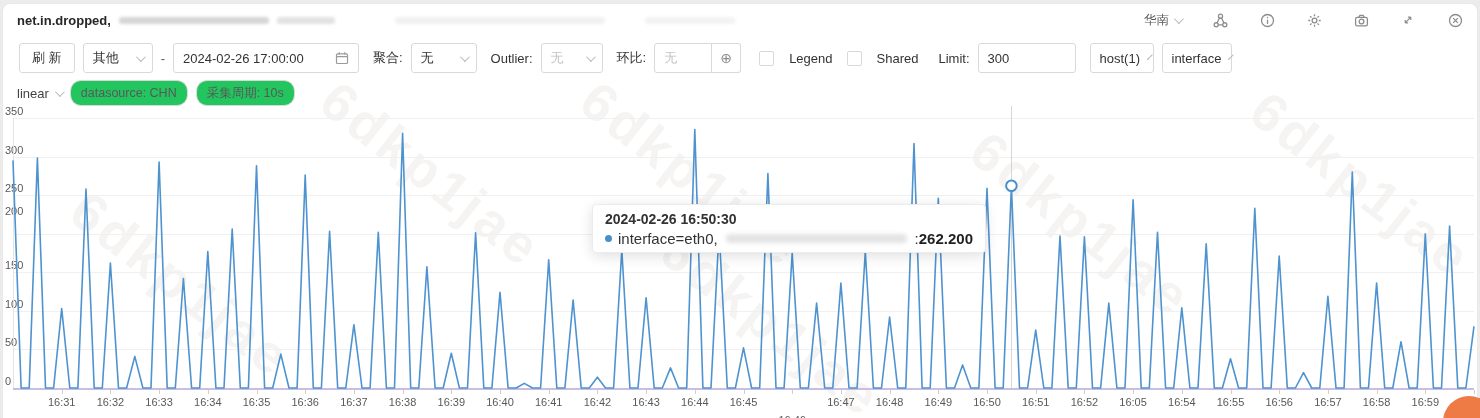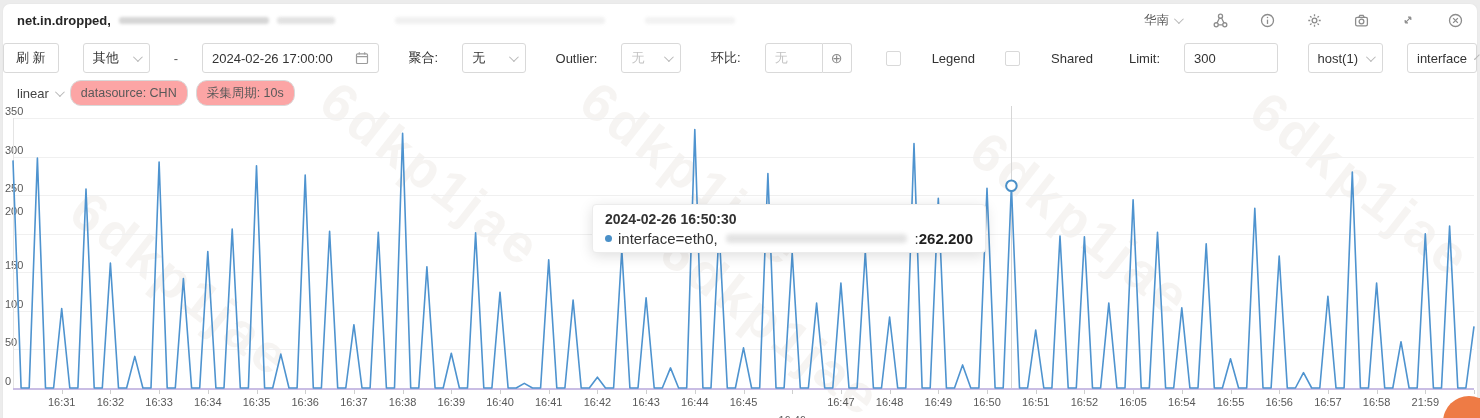--- a/index.html
+++ b/index.html
@@ -24,21 +24,21 @@
   .region { font-size:12.5px; color:#595959; display:flex; align-items:center; gap:5px; cursor:pointer; }
   .icon-btn { width:16px; height:16px; display:flex; align-items:center; justify-content:center; cursor:pointer; }
   .icon-btn svg { stroke:#8c8c8c; fill:none; stroke-width:1.2; }
   .caret {
     width:7px; height:7px; border-right:1.4px solid #b8b8b8; border-bottom:1.4px solid #b8b8b8;
     transform:rotate(45deg) translateY(-2px); display:inline-block;
   }
   
   .toolbar {
     position:absolute; left:0; top:38px; width:100%; height:32px;
-    display:flex; align-items:center; padding:0 0; gap:24px; white-space:nowrap;
+    display:flex; align-items:center; padding:0 16px; gap:8px; white-space:nowrap;
   }
   .btn, .select, .text-input, .date-input {
     height:30px; border:1px solid #d9d9d9; border-radius:3px; background:#fff;
     display:flex; align-items:center; font-size:13px; color:#333;
   }
   .btn { padding:0 12px; cursor:pointer; justify-content:center; }
   .select { padding:0 9px; cursor:pointer; justify-content:space-between; }
   .select .caret { margin-left:8px; }
   .date-input { padding:0 9px; justify-content:space-between; }
   .text-input { padding:0 9px; }
@@ -48,21 +48,21 @@
   .chklbl { font-size:13px; color:#333; margin-left:7px; margin-right:6px; }
   .addon {
     height:30px; width:29px; border:1px solid #d9d9d9; border-left:none; border-radius:0 3px 3px 0;
     display:flex; align-items:center; justify-content:center; color:#8c8c8c; font-size:14px; background:#fff; cursor:pointer;
   }
   .dash { color:#595959; font-size:13px; }
   
   .subbar { position:absolute; left:0; top:76px; width:100%; height:26px; display:flex; align-items:center; padding:0 14px; gap:8px; }
   .linear-select { font-size:13px; color:#434343; display:flex; align-items:center; gap:6px; cursor:pointer; }
   .tag {
-    height:22px; border:1px solid #d9d9d9; border-radius:11px; background:#fca5a5;
+    height:22px; border:1px solid #d9d9d9; border-radius:11px; background:#22c55e;
     font-size:12.5px; color:#595959; display:flex; align-items:center; padding:12px 10px;
   }
   
   #chart { position:absolute; left:0; top:103px; width:1480px; height:315px; }
   .gridline { position:absolute; height:1px; background:#f0f0f0; }
   .ylabel { position:absolute; font-size:11px; color:#595959; }
   .xlabel { position:absolute; font-size:11px; color:#595959; transform:translateX(-50%); }
   .xtick { position:absolute; width:1px; height:4px; background:#cfcfcf; }
   .axis-left { position:absolute; width:1px; background:#e4e4e4; }
   .axis-bottom { position:absolute; height:2px; background:#c9bde4; }
@@ -188,21 +188,21 @@
     <span class="chklbl">Legend</span>
 
     <span class="chkbox"></span>
     <span class="chklbl">Shared</span>
 
     <span class="lbl">Limit:</span>
     <div class="text-input" style="width:98px">
       <span>300</span>
     </div>
 
-    <div class="select" style="width:76px;margin-left:6px">
+    <div class="select" style="width:64px;margin-left:6px">
       <span>host(1)</span>
       <span class="caret"></span>
     </div>
 
     <div class="select" style="width:70px">
       <span>interface</span>
       <span class="caret"></span>
     </div>
   </div>
 
@@ -291,21 +291,21 @@
     <div class="xlabel" style="left: 1181.8px; top: 293px;">16:54</div>
     <div class="xtick" style="left: 1230.5px; top: 287px;"></div>
     <div class="xlabel" style="left: 1230.5px; top: 293px;">16:55</div>
     <div class="xtick" style="left: 1279.2px; top: 287px;"></div>
     <div class="xlabel" style="left: 1279.2px; top: 293px;">16:56</div>
     <div class="xtick" style="left: 1327.9px; top: 287px;"></div>
     <div class="xlabel" style="left: 1327.9px; top: 293px;">16:57</div>
     <div class="xtick" style="left: 1376.6px; top: 287px;"></div>
     <div class="xlabel" style="left: 1376.6px; top: 293px;">16:58</div>
     <div class="xtick" style="left: 1425.3px; top: 287px;"></div>
-    <div class="xlabel" style="left: 1425.3px; top: 293px;">21:59</div>
+    <div class="xlabel" style="left: 1425.3px; top: 293px;">16:59</div>
     <div class="xtick" style="left: 1474px; top: 287px;"></div>
     <div class="xlabel" style="left: 1474px; top: 293px;">17:00</div>
     <div class="crosshair" style="left: 1011.4px; top: 3px; height: 282px;"></div>
     <svg class="plot" width="1480" height="315">
       <polyline points="13.0,57.4 21.1,285.0 29.2,285.0 37.4,55.1 45.5,285.0 53.6,285.0 61.7,205.5 69.8,285.0 77.9,285.0 86.0,86.0 94.2,285.0 102.3,285.0 110.4,160.0 118.5,285.0 126.6,285.0 134.8,253.4 142.9,285.0 151.0,285.0 159.1,59.0 167.2,285.0 175.3,285.0 183.4,175.5 191.6,285.0 199.7,285.0 207.8,148.5 215.9,285.0 224.0,285.0 232.2,126.1 240.3,285.0 248.4,285.0 256.5,62.8 264.6,285.0 272.7,285.0 280.8,251.1 289.0,285.0 297.1,285.0 305.2,72.1 313.3,285.0 321.4,285.0 329.6,128.4 337.7,285.0 345.8,285.0 353.9,221.7 362.0,285.0 370.1,285.0 378.3,129.2 386.4,285.0 394.5,285.0 402.6,30.4 410.7,285.0 418.8,285.0 426.9,163.9 435.1,285.0 443.2,285.0 451.3,250.3 459.4,285.0 467.5,285.0 475.6,129.9 483.8,285.0 491.9,285.0 500.0,189.3 508.1,285.0 516.2,285.0 524.3,280.4 532.5,285.0 540.6,285.0 548.7,156.9 556.8,285.0 564.9,285.0 573.1,197.1 581.2,285.0 589.3,285.0 597.4,274.2 605.5,285.0 613.6,285.0 621.8,146.9 629.9,285.0 638.0,285.0 646.1,194.7 654.2,285.0 662.3,285.0 670.5,264.9 678.6,285.0 686.7,285.0 694.8,26.6 702.9,285.0 711.0,285.0 719.1,126.9 727.3,285.0 735.4,285.0 743.5,244.9 751.6,285.0 759.7,285.0 767.9,70.5 776.0,285.0 784.1,285.0 792.2,150.0 800.3,285.0 808.4,285.0 816.6,200.1 824.7,285.0 832.8,285.0 840.9,180.1 849.0,285.0 857.1,285.0 865.3,148.5 873.4,285.0 881.5,285.0 889.6,214.0 897.7,285.0 905.8,285.0 914.0,40.5 922.1,285.0 930.2,285.0 938.3,95.2 946.4,285.0 954.5,285.0 962.6,261.9 970.8,285.0 978.9,285.0 987.0,85.2 995.1,285.0 1003.2,285.0 1011.4,82.7 1019.5,285.0 1027.6,285.0 1035.7,227.1 1043.8,285.0 1051.9,285.0 1060.0,133.0 1068.2,285.0 1076.3,285.0 1084.4,133.8 1092.5,285.0 1100.6,285.0 1108.8,200.1 1116.9,285.0 1125.0,285.0 1133.1,96.8 1141.2,285.0 1149.3,285.0 1157.5,129.2 1165.6,285.0 1173.7,285.0 1181.8,204.8 1189.9,285.0 1198.0,285.0 1206.2,140.7 1214.3,285.0 1222.4,285.0 1230.5,255.7 1238.6,285.0 1246.7,285.0 1254.8,105.3 1263.0,285.0 1271.1,285.0 1279.2,153.1 1287.3,285.0 1295.4,285.0 1303.5,269.6 1311.7,285.0 1319.8,285.0 1327.9,193.2 1336.0,285.0 1344.1,285.0 1352.3,69.0 1360.4,285.0 1368.5,285.0 1376.6,180.1 1384.7,285.0 1392.8,285.0 1401.0,238.7 1409.1,285.0 1417.2,285.0 1425.3,130.7 1433.4,285.0 1441.5,285.0 1449.6,123.0 1457.8,285.0 1465.9,285.0 1474.0,223.3" fill="none" stroke="#4e93cf" stroke-width="1.6" stroke-linejoin="round"></polyline>
       <circle cx="1011.4" cy="82.7" r="5.3" fill="#fff" stroke="#4a90c8" stroke-width="2"></circle>
     </svg>
   </div>
 
 <div class="tooltip">

